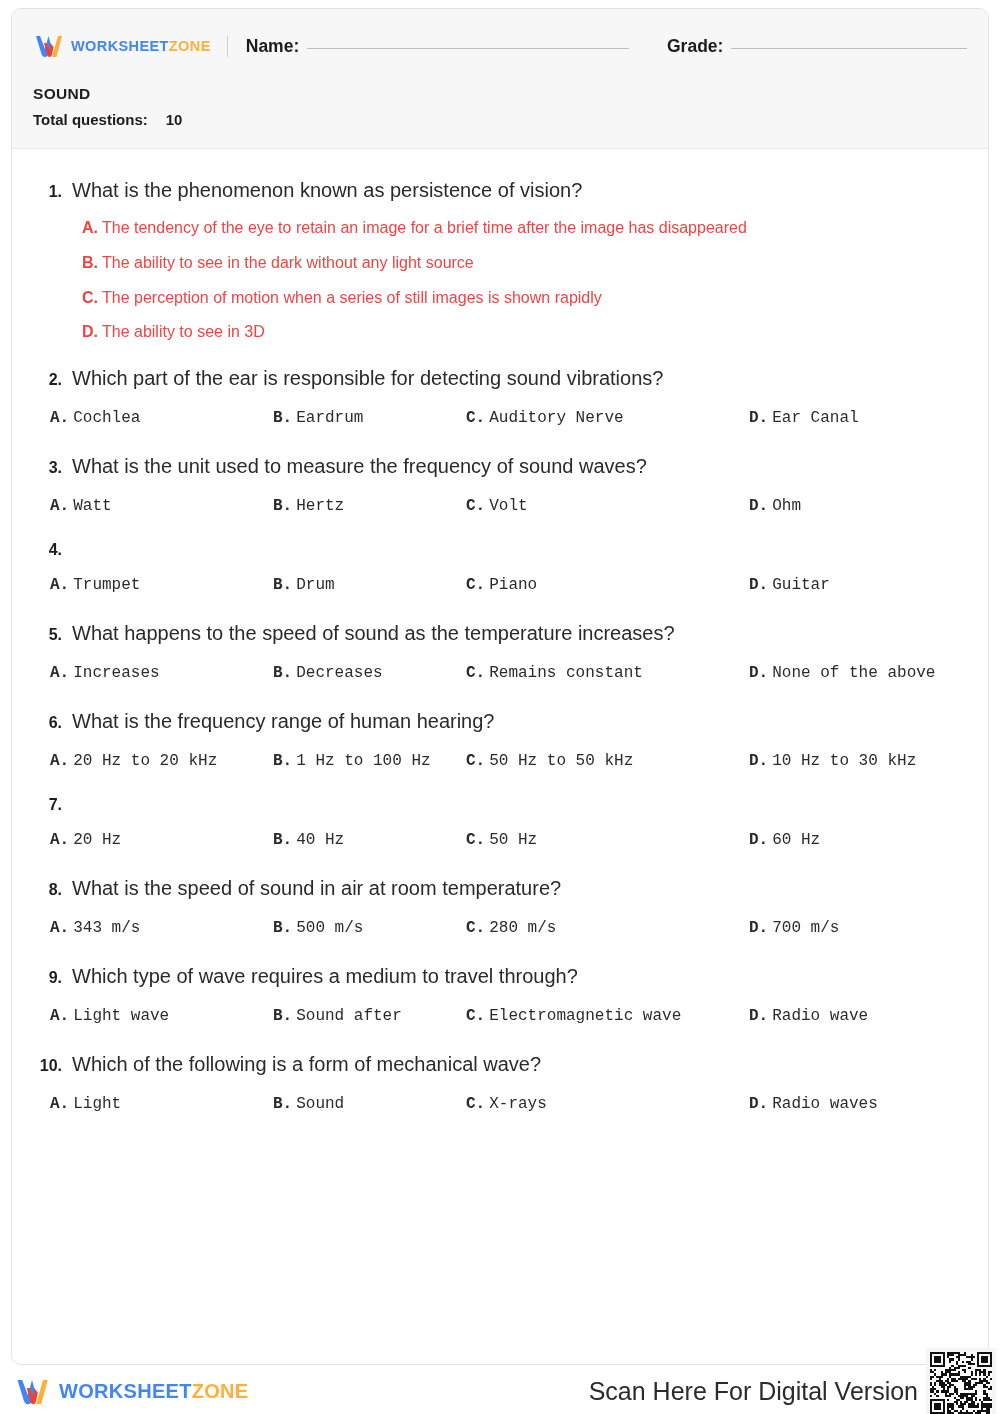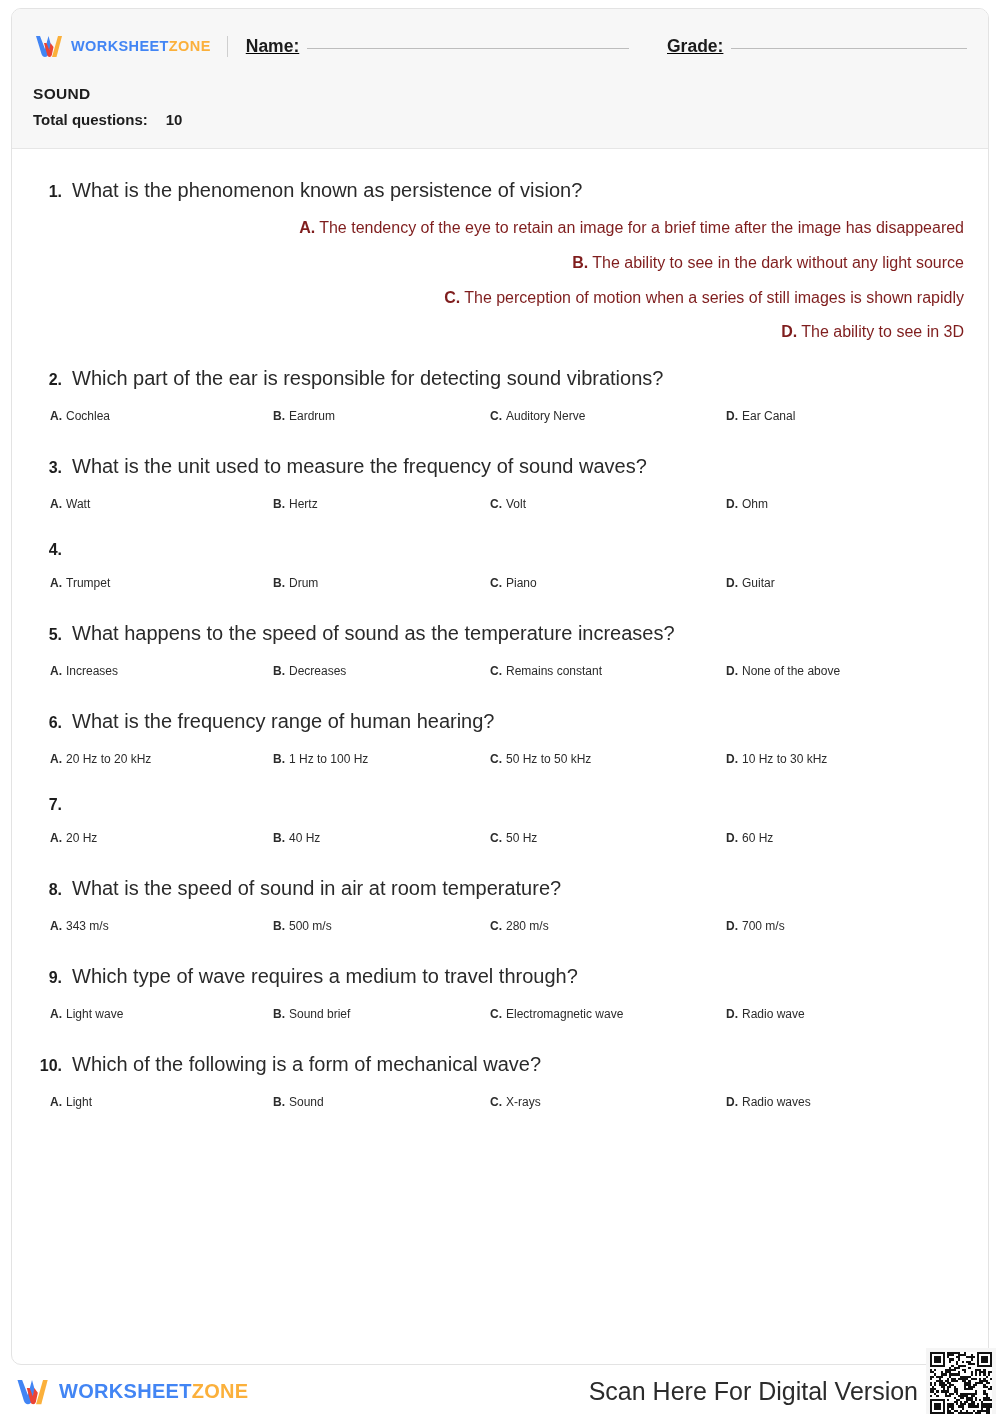--- a/index.html
+++ b/index.html
@@ -77,21 +77,20 @@
     background: #cfcfcf;
     margin: 0 18px 0 16px;
     flex: 0 0 auto;
   }
 
   .field {
     display: flex;
     align-items: baseline;
     flex: 1 1 auto;
     min-width: 0;
-    text-decoration: underline;
   }
   .field-label {
     font-size: 17.5px;
     font-weight: 700;
     color: #1c1c1c;
     white-space: nowrap;
     margin-right: 8px;
   }
   .field-line {
     flex: 1 1 auto;
@@ -145,52 +144,52 @@
     line-height: 1.35;
   }
 
   
   .opts-stacked {
     margin-top: 6px;
     padding-left: 46px;
   }
   .opts-stacked .opt {
     font-size: 16px;
-    color: #7f1d1d;
+    color: #ef4444;
     line-height: 1.3;
     margin-top: 14px;
-    text-align: right;
   }
   .opts-stacked .opt .ltr {
     font-weight: 600;
     margin-right: 4px;
   }
 
   
   .opts-row {
     margin-top: 17px;
     padding-left: 46px;
     position: relative;
     height: 22px;
   }
   .opts-row .opt {
     position: absolute;
     top: 0;
-    font-size: 12px;
+    font-size: 16px;
     color: #2b2b2b;
     white-space: nowrap;
+    font-family: Liberation Mono, monospace;
   }
   .opts-row .opt .ltr {
     font-weight: 600;
     margin-right: 4px;
   }
   .opts-row .opt.c0 { left: 14px; }
   .opts-row .opt.c1 { left: 237px; }
-  .opts-row .opt.c2 { left: 454px; }
-  .opts-row .opt.c3 { left: 690px; }
+  .opts-row .opt.c2 { left: 430px; }
+  .opts-row .opt.c3 { left: 713px; }
 
   
   .footer {
     position: absolute;
     left: 0;
     top: 1368px;
     width: 1000px;
     height: 46px;
     display: flex;
     align-items: center;
@@ -364,21 +363,21 @@
             <div class="opt c3"><span class="ltr">D.</span><span>700 m/s</span></div>
           </div>
         </div>
         <div class="question">
           <div class="q-head">
             <span class="q-num">9.</span>
             <span class="q-text">Which type of wave requires a medium to travel through?</span>
           </div>
           <div class="opts-row">
             <div class="opt c0"><span class="ltr">A.</span><span>Light wave</span></div>
-            <div class="opt c1"><span class="ltr">B.</span><span>Sound brief</span></div>
+            <div class="opt c1"><span class="ltr">B.</span><span>Sound after</span></div>
             <div class="opt c2"><span class="ltr">C.</span><span>Electromagnetic wave</span></div>
             <div class="opt c3"><span class="ltr">D.</span><span>Radio wave</span></div>
           </div>
         </div>
         <div class="question">
           <div class="q-head">
             <span class="q-num">10.</span>
             <span class="q-text">Which of the following is a form of mechanical wave?</span>
           </div>
           <div class="opts-row">

